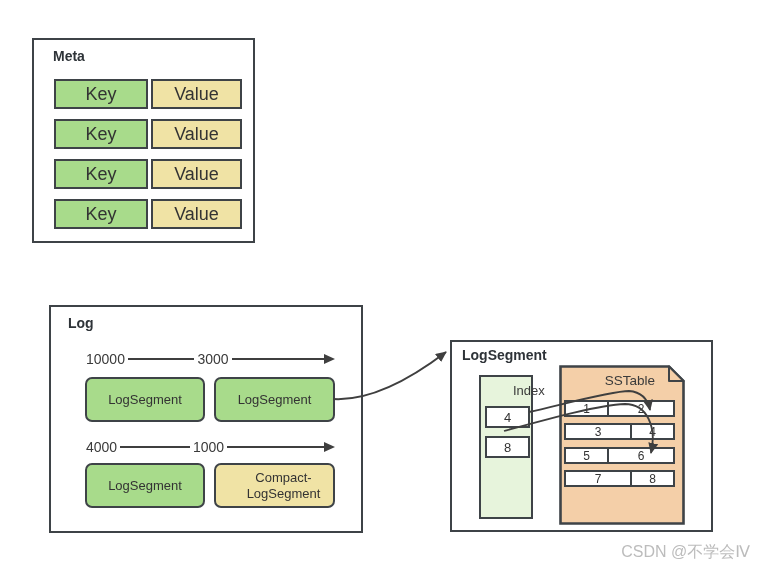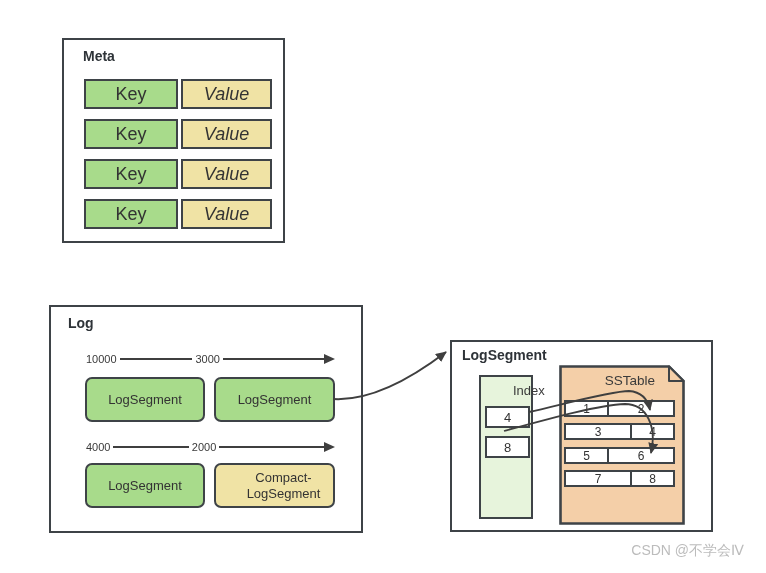--- a/index.html
+++ b/index.html
@@ -8,31 +8,31 @@
     font-family:"Liberation Sans", sans-serif;color:var(--c-text,#333);
     overflow:hidden;
   }
   .panel{position:absolute;border:2px solid var(--c-border,#3e4347);background:#fff;box-sizing:border-box;}
   .panel-title{position:absolute;font-weight:bold;font-size:14px;color:#2e3338;}
 
   
   .kv{position:absolute;height:30px;border:2px solid var(--c-border,#3e4347);box-sizing:border-box;
       display:flex;align-items:center;justify-content:center;font-size:18px;}
   .kv.green{background:var(--c-green,#a8db8b);}
-  .kv.yellow{background:var(--c-yellow,#f0e3a5);font-style:italic;}
+  .kv.yellow{background:var(--c-yellow,#f0e3a5);}
 
   
   .seg{position:absolute;height:45px;border:2px solid var(--c-border,#3e4347);border-radius:7px;
        box-sizing:border-box;display:flex;align-items:center;justify-content:center;
        font-size:13px;text-align:center;line-height:16px;padding:0 2px;}
   .seg.green{background:var(--c-green,#a8db8b);}
   .seg.yellow{background:var(--c-yellow,#f0e3a5);padding-left:20px;}
 
   
-  .timeline{position:absolute;display:flex;align-items:center;font-size:11px;color:#3a3a3a;height:16px;}
+  .timeline{position:absolute;display:flex;align-items:center;font-size:14px;color:#3a3a3a;height:16px;}
   .tl-line{border-top:2px solid var(--c-line,#3f3f3f);height:0;margin:0 3px;}
   .tl-line.first{flex:0.72;}
   .tl-line.second{flex:1;margin-right:0;}
   .tl-arrow{width:0;height:0;border-left:11px solid var(--c-line,#3f3f3f);
             border-top:5px solid transparent;border-bottom:5px solid transparent;}
 
   
   .index-col{position:absolute;left:27px;top:33px;width:54px;height:144px;box-sizing:border-box;
              border:2px solid var(--c-border,#3e4347);background:var(--c-index-green,#e7f4dc);padding-left:32px;}
   .index-label{text-align:center;font-size:13px;margin-top:6px;color:#3a3a3a;}
@@ -42,27 +42,27 @@
 
   
   .ss-doc{position:absolute;left:107px;top:23px;width:120px;height:160px;}
   .ss-title{position:absolute;top:8px;right:24px;font-size:13.5px;color:#3a3a3a;}
   .ss-row{position:absolute;left:5px;display:flex;width:111px;}
   .ss-cell{height:17px;box-sizing:border-box;border:2px solid var(--c-border,#3e4347);background:#fff;
            display:flex;align-items:center;justify-content:center;font-size:12px;}
   .ss-cell.c2{margin-left:-2px;}
   .wA1{width:45px}.wA2{width:68px}.wB1{width:68px}.wB2{width:45px}
 
-  .watermark{position:absolute;right:22px;top:542px;font-size:14px;color:var(--c-watermark,#bcbcbc);}
+  .watermark{position:absolute;right:16px;top:542px;font-size:16px;color:var(--c-watermark,#bcbcbc);}
   .overlay{position:absolute;left:0;top:0;z-index:5;pointer-events:none;}
 </style>
 </head>
 <body>
 
-<div class="panel" style="left:62px;top:38px;width:223px;height:205px;">
+<div class="panel" style="left:32px;top:38px;width:223px;height:205px;">
   <div class="panel-title" style="left:19px;top:8px;">Meta</div>
 
   <div class="kv green" style="left:20px;top:39px;width:94px;">Key</div>
   <div class="kv yellow" style="left:117px;top:39px;width:91px;">Value</div>
 
   <div class="kv green" style="left:20px;top:79px;width:94px;">Key</div>
   <div class="kv yellow" style="left:117px;top:79px;width:91px;">Value</div>
 
   <div class="kv green" style="left:20px;top:119px;width:94px;">Key</div>
   <div class="kv yellow" style="left:117px;top:119px;width:91px;">Value</div>
@@ -81,21 +81,21 @@
     <span class="tl-line second"></span>
     <span class="tl-arrow"></span>
   </div>
 
   <div class="seg green" style="left:34px;top:70px;width:120px;">LogSegment</div>
   <div class="seg green" style="left:163px;top:70px;width:121px;">LogSegment</div>
 
   <div class="timeline" style="left:35px;top:132px;width:249px;">
     <span>4000</span>
     <span class="tl-line first"></span>
-    <span>2000</span>
+    <span>1000</span>
     <span class="tl-line second"></span>
     <span class="tl-arrow"></span>
   </div>
 
   <div class="seg green" style="left:34px;top:156px;width:120px;">LogSegment</div>
   <div class="seg yellow" style="left:163px;top:156px;width:121px;">Compact-LogSegment</div>
 </div>
 
 <div class="panel" style="left:450px;top:340px;width:263px;height:192px;">
   <div class="panel-title" style="left:10px;top:5px;">LogSegment</div>

